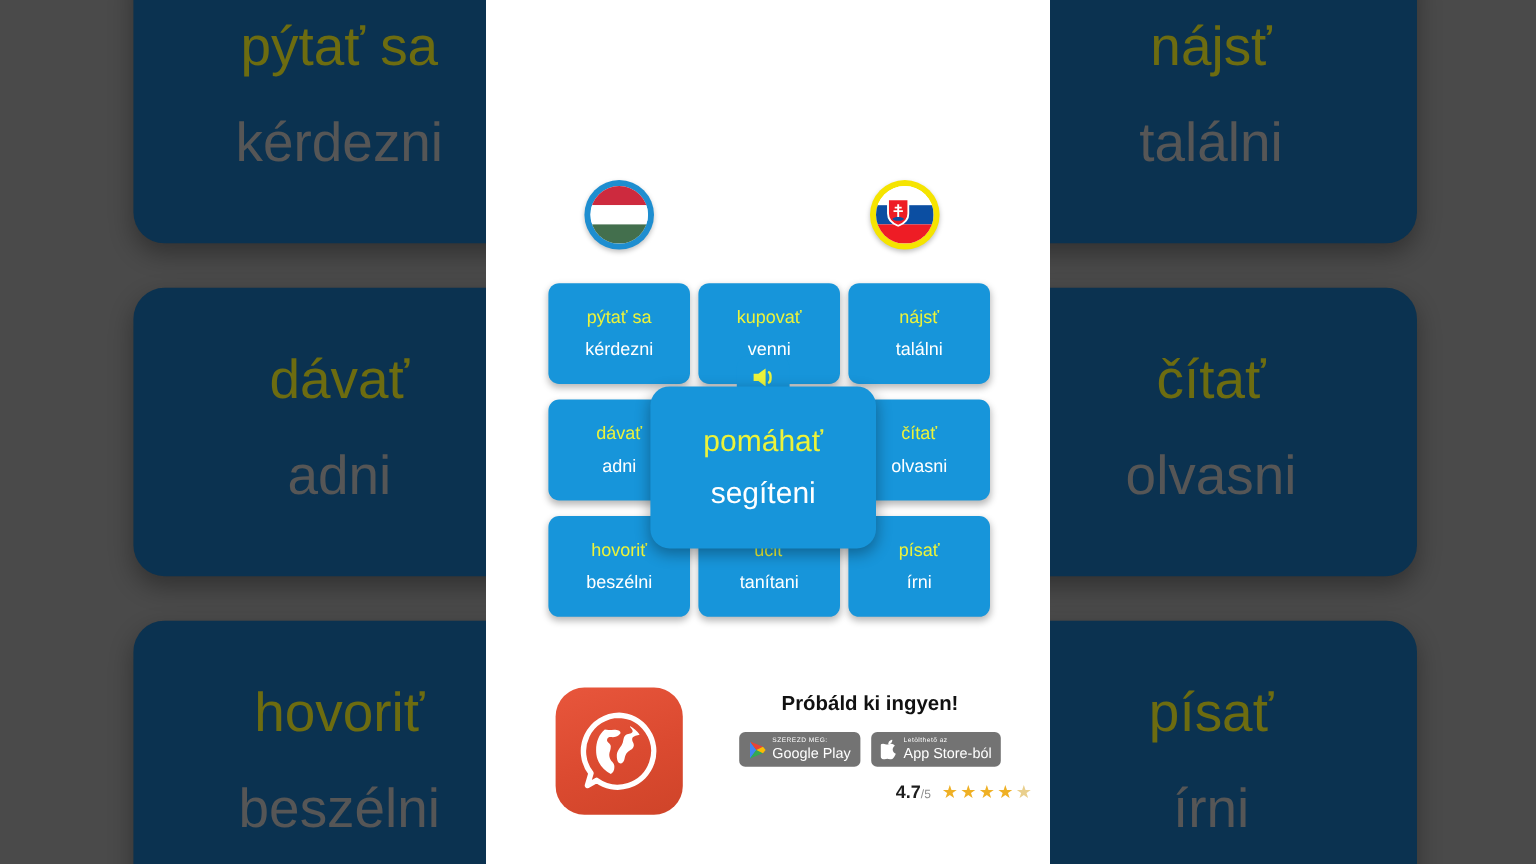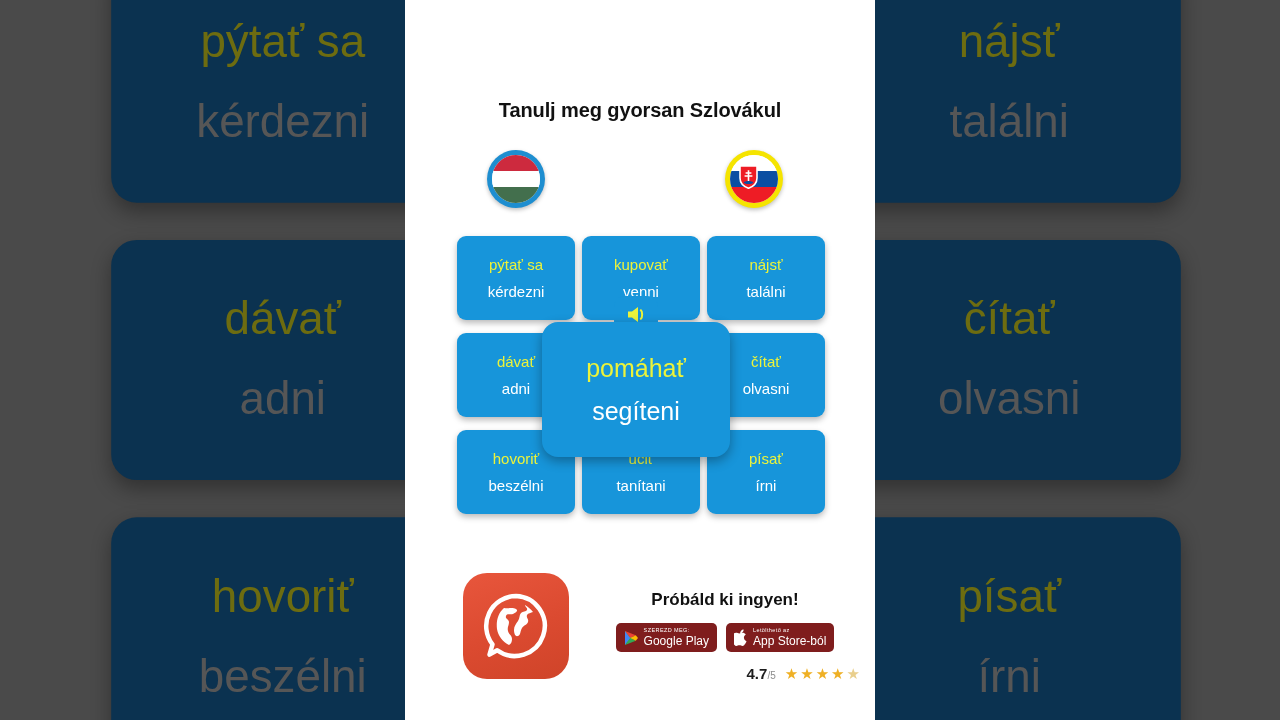--- a/index.html
+++ b/index.html
@@ -213,37 +213,37 @@
     height: 106px;
     border-radius: 24px;
     background: linear-gradient(160deg, #e8563c 0%, #db4a30 55%, #cf4429 100%);
     display: flex;
     align-items: center;
     justify-content: center;
   }
   #cta-block {
     position: absolute;
     left: 185px;
-    top: 22px;
+    top: 9px;
     width: 270px;
     text-align: center;
   }
   #cta-title {
     font-size: 17px;
     font-weight: bold;
     color: #111;
     margin-bottom: 13px;
   }
   #badges {
     display: flex;
     justify-content: center;
     gap: 9px;
   }
   .store-badge {
-    background: #7f1d1d;
+    background: #737373;
     border-radius: 5px;
     height: 29px;
     display: flex;
     align-items: center;
     gap: 5px;
     padding: 0 8px;
     box-sizing: border-box;
   }
   .sb-text { text-align: left; line-height: 1; color: #fff; }
   .sb-top { font-size: 5.5px; letter-spacing: 0.4px; display: block; margin-bottom: 2px; }
@@ -302,21 +302,20 @@
       </div>
       <div class="bg-card">
         <span class="w-src">písať</span>
         <span class="w-tgt">írni</span>
       </div>
     </div>
   </div>
 
   <div id="panel">
 
-    <div id="headline">Tanulj meg gyorsan Szlovákul</div>
 
     <div id="flags">
       <div class="flag-wrap" id="flag-src-wrap">
         <div class="flag-disc">
           <div class="hu-r"></div>
             <div class="hu-w"></div>
             <div class="hu-g"></div>
         </div>
       </div>
       <div class="flag-wrap" id="flag-tgt-wrap">

